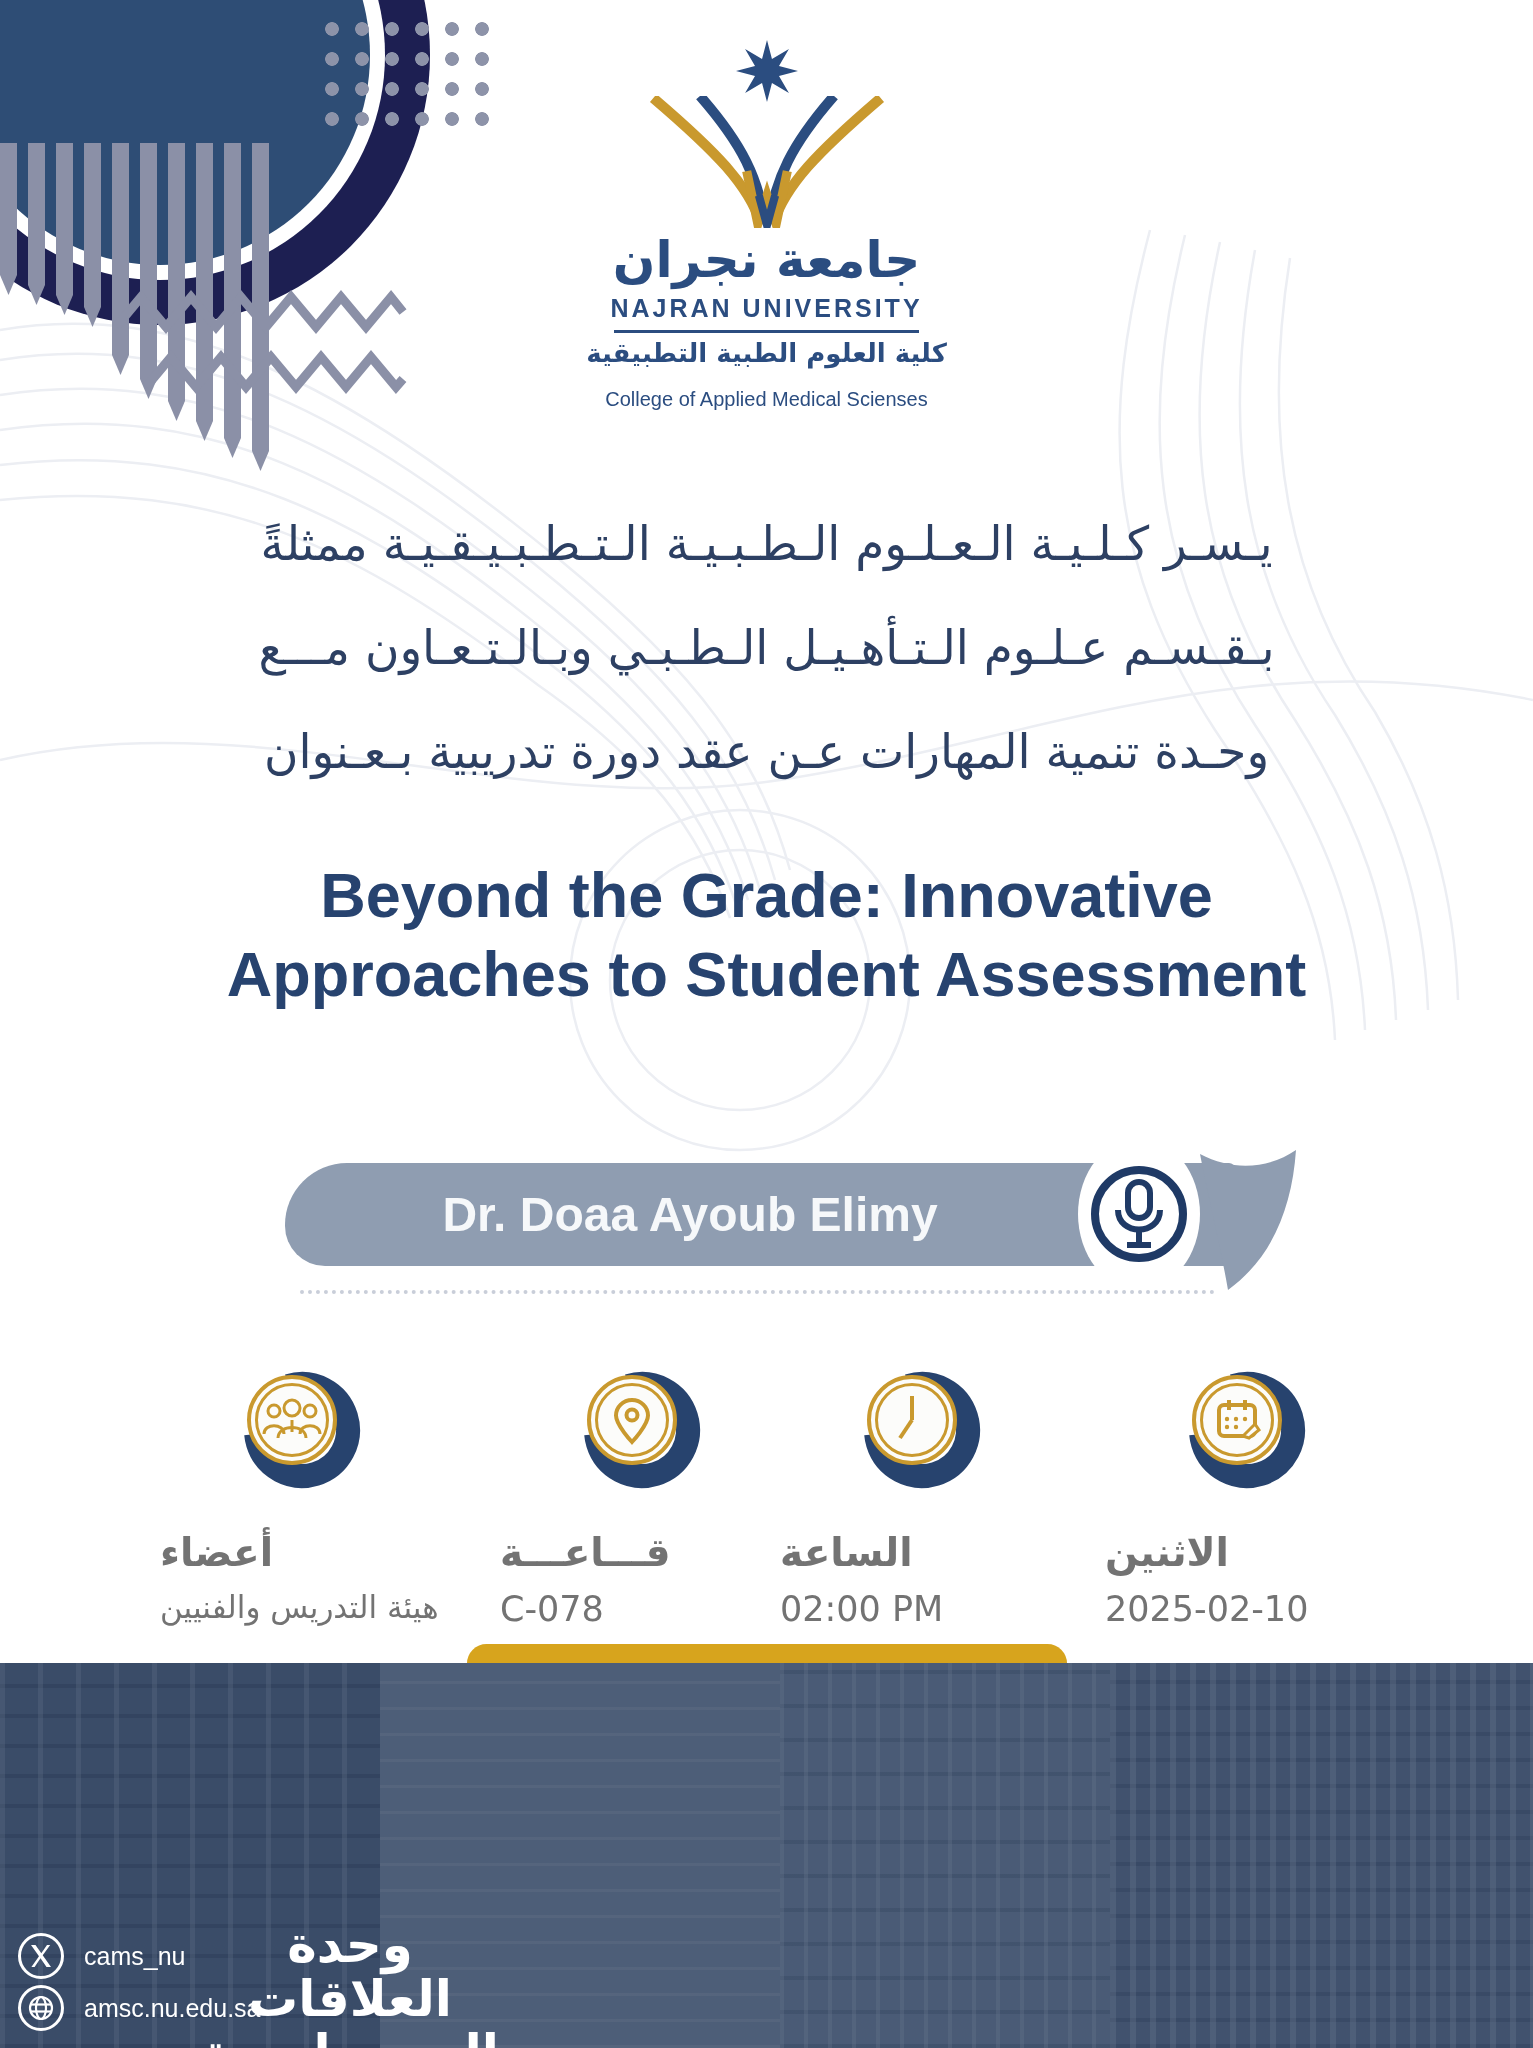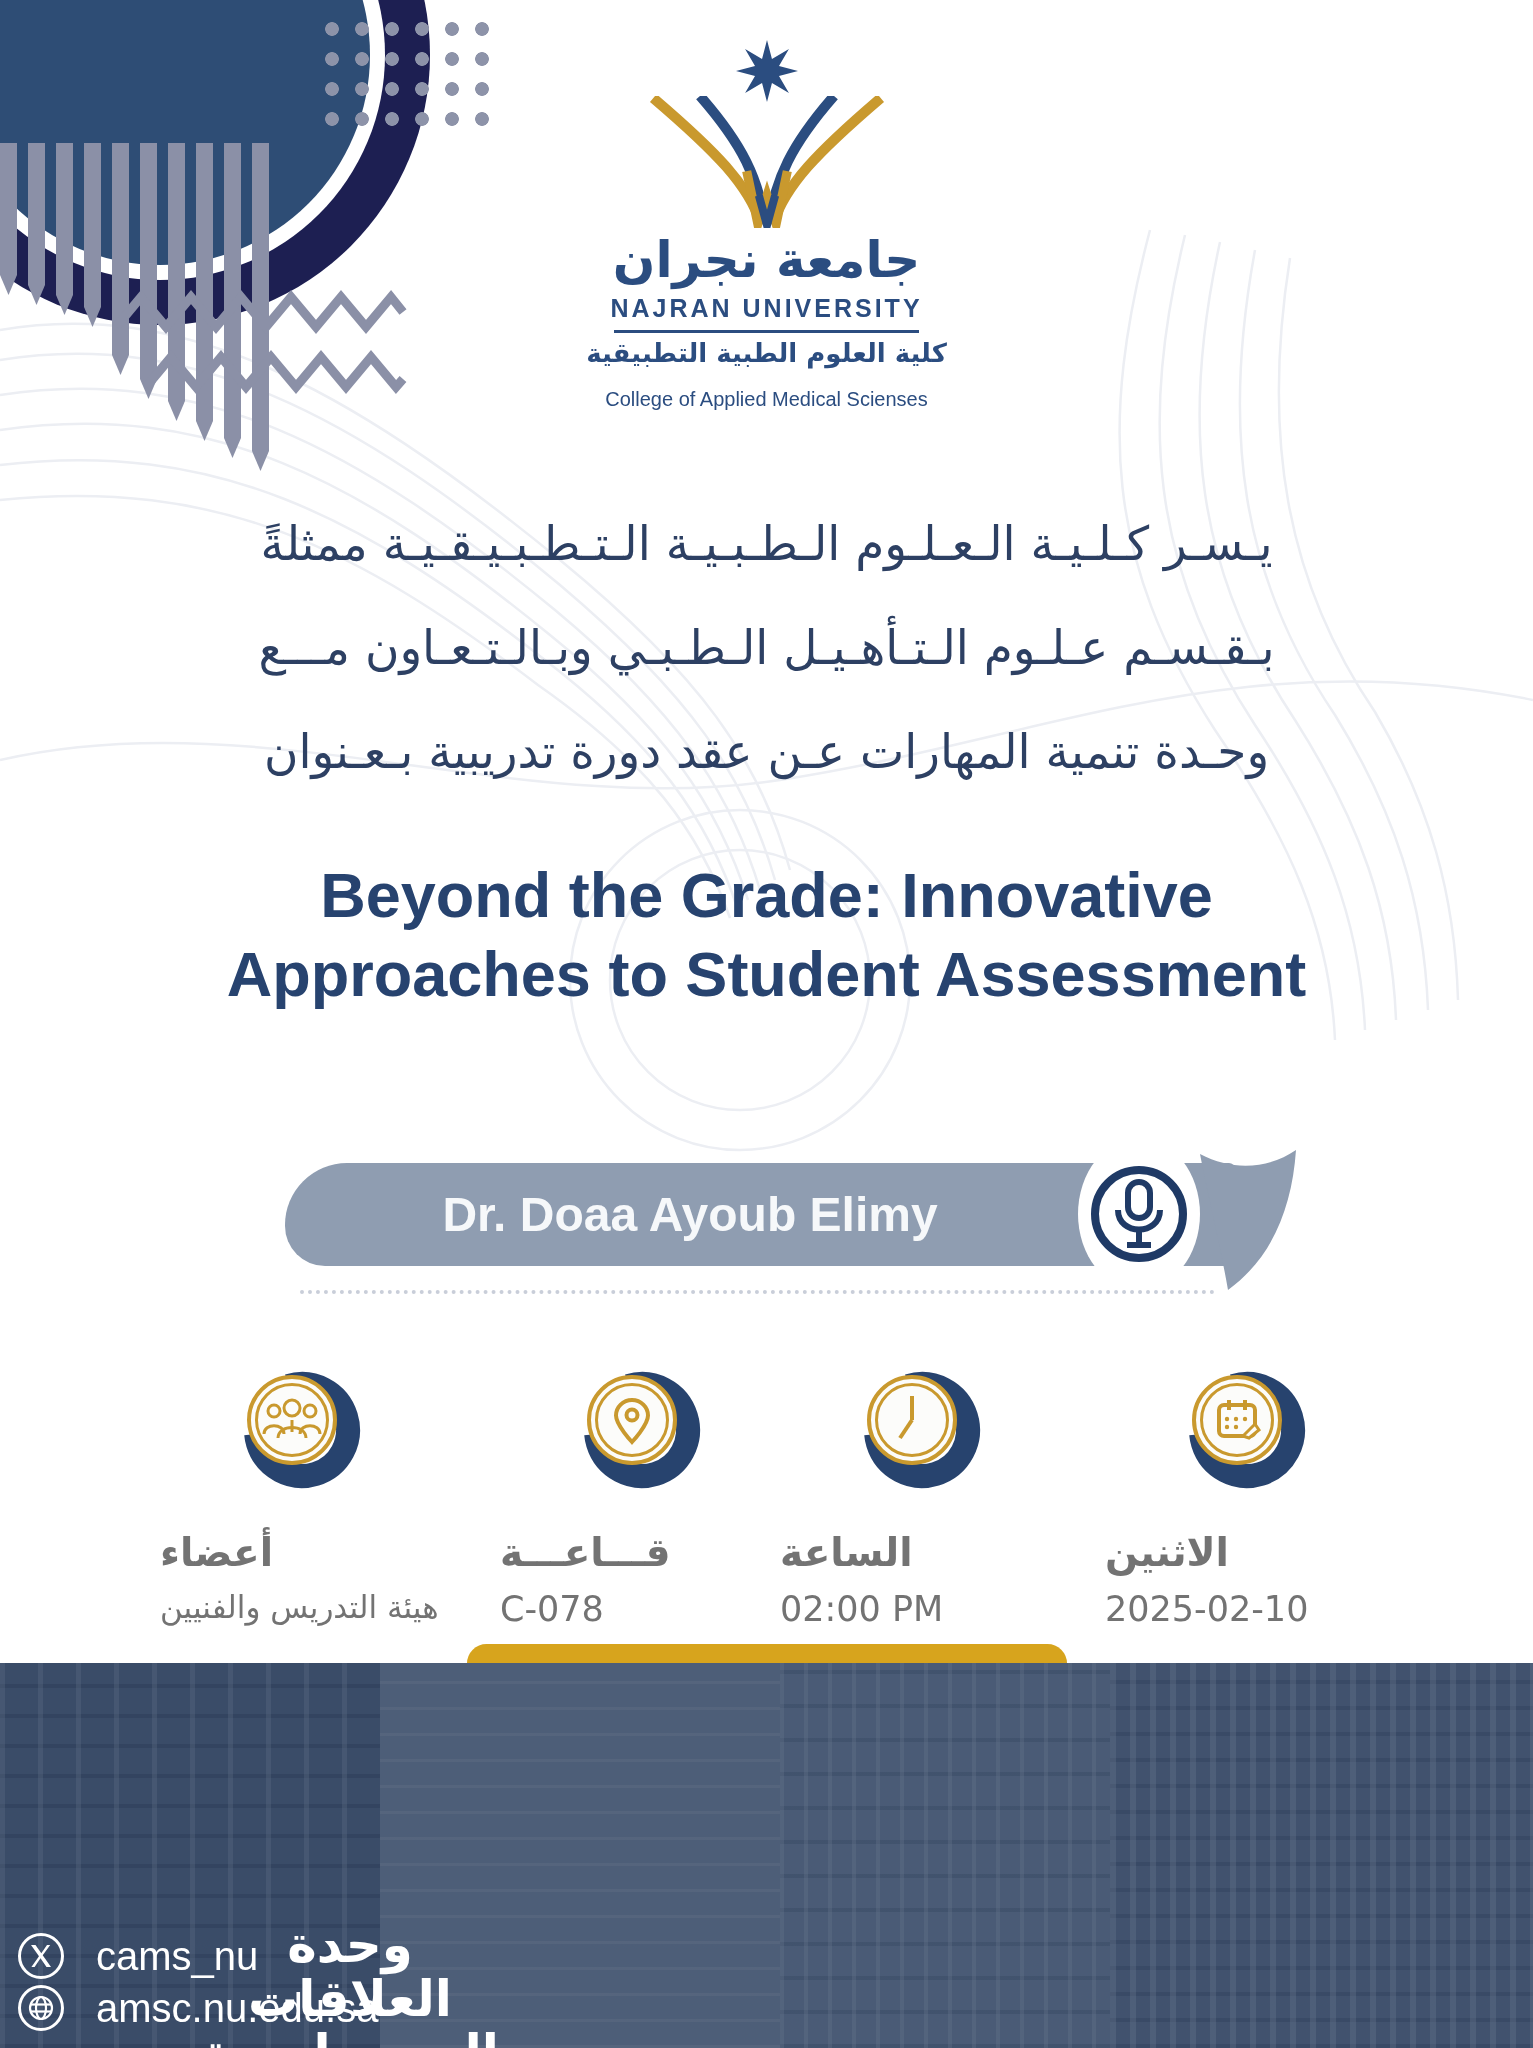--- a/index.html
+++ b/index.html
@@ -77,22 +77,22 @@
     background-image:repeating-linear-gradient(0deg,rgba(255,255,255,.22) 0 3px,transparent 3px 26px);}
   .fb3{left:780px;width:330px;background:#8e9bb0;
     background-image:repeating-linear-gradient(90deg,rgba(240,244,250,.30) 0 4px,transparent 4px 24px),
                      repeating-linear-gradient(0deg,rgba(30,42,64,.22) 0 4px,transparent 4px 34px);}
   .fb4{left:1110px;width:423px;background:#74819a;
     background-image:repeating-linear-gradient(90deg,rgba(235,240,248,.34) 0 6px,transparent 6px 20px),
                      repeating-linear-gradient(0deg,rgba(28,38,58,.28) 0 4px,transparent 4px 26px);}
   .fsky{position:absolute;top:0;left:0;width:1533px;height:55px;background:#a5b0c2;}
   .foverlay{position:absolute;inset:0;background:rgba(42,60,90,.68);}
   .footer-content{left:0;top:1663px;width:1533px;height:385px;color:#ffffff;}
-  .social-row{position:absolute;left:18px;display:flex;align-items:center;gap:32px;
-    font-size:40px;font-family:"Liberation Sans",sans-serif;}
+  .social-row{position:absolute;left:18px;display:flex;align-items:center;gap:20px;
+    font-size:25px;font-family:"Liberation Sans",sans-serif;}
   .row-x{top:270px;}
   .row-web{top:322px;}
   .soc-icon{width:46px;height:46px;border-radius:50%;border:3px solid #ffffff;display:flex;align-items:center;justify-content:center;box-sizing:border-box;}
   .unit{position:absolute;left:195px;top:255px;width:310px;text-align:center;direction:rtl;
     font-size:50px;font-weight:bold;line-height:54px;}
 
   svg{display:block;}
 </style>
 </head>
 <body>

